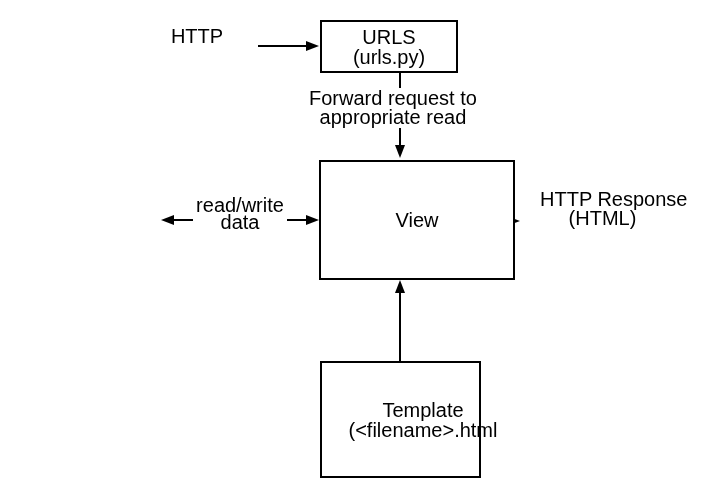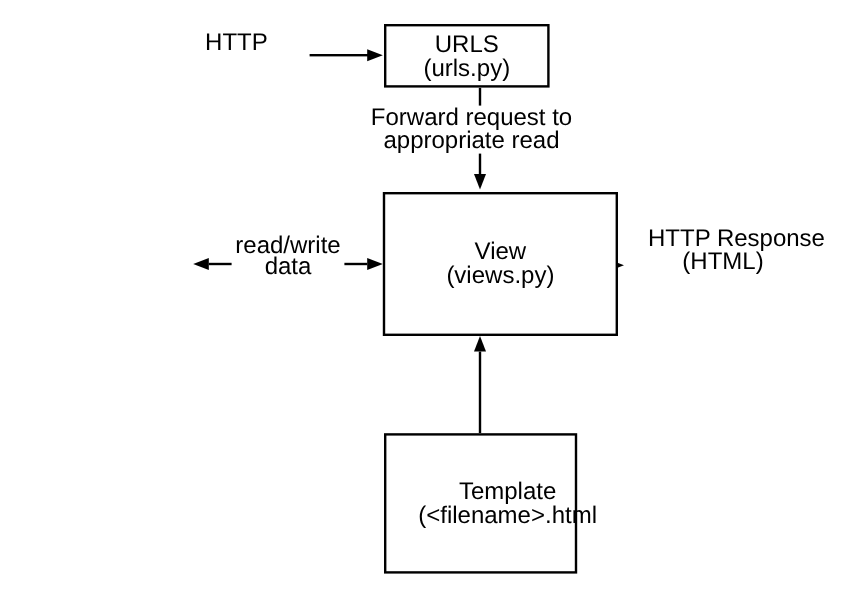--- a/index.html
+++ b/index.html
@@ -130,21 +130,20 @@
   <div class="ah ah-u" id="arrow-template-head"></div>
 
   <div class="box" id="urls-box">
     <span>URLS</span>
     <span>(urls.py)</span>
   </div>
 
 
   <div class="box" id="view-box">
     <span>View</span>
-    <span>(views.py)</span>
   </div>
 
   <div class="box" id="template-box">
     <span>Template</span>
     <span>(&lt;filename&gt;.html</span>
   </div>
 
 </div>
 
 </body></html>

